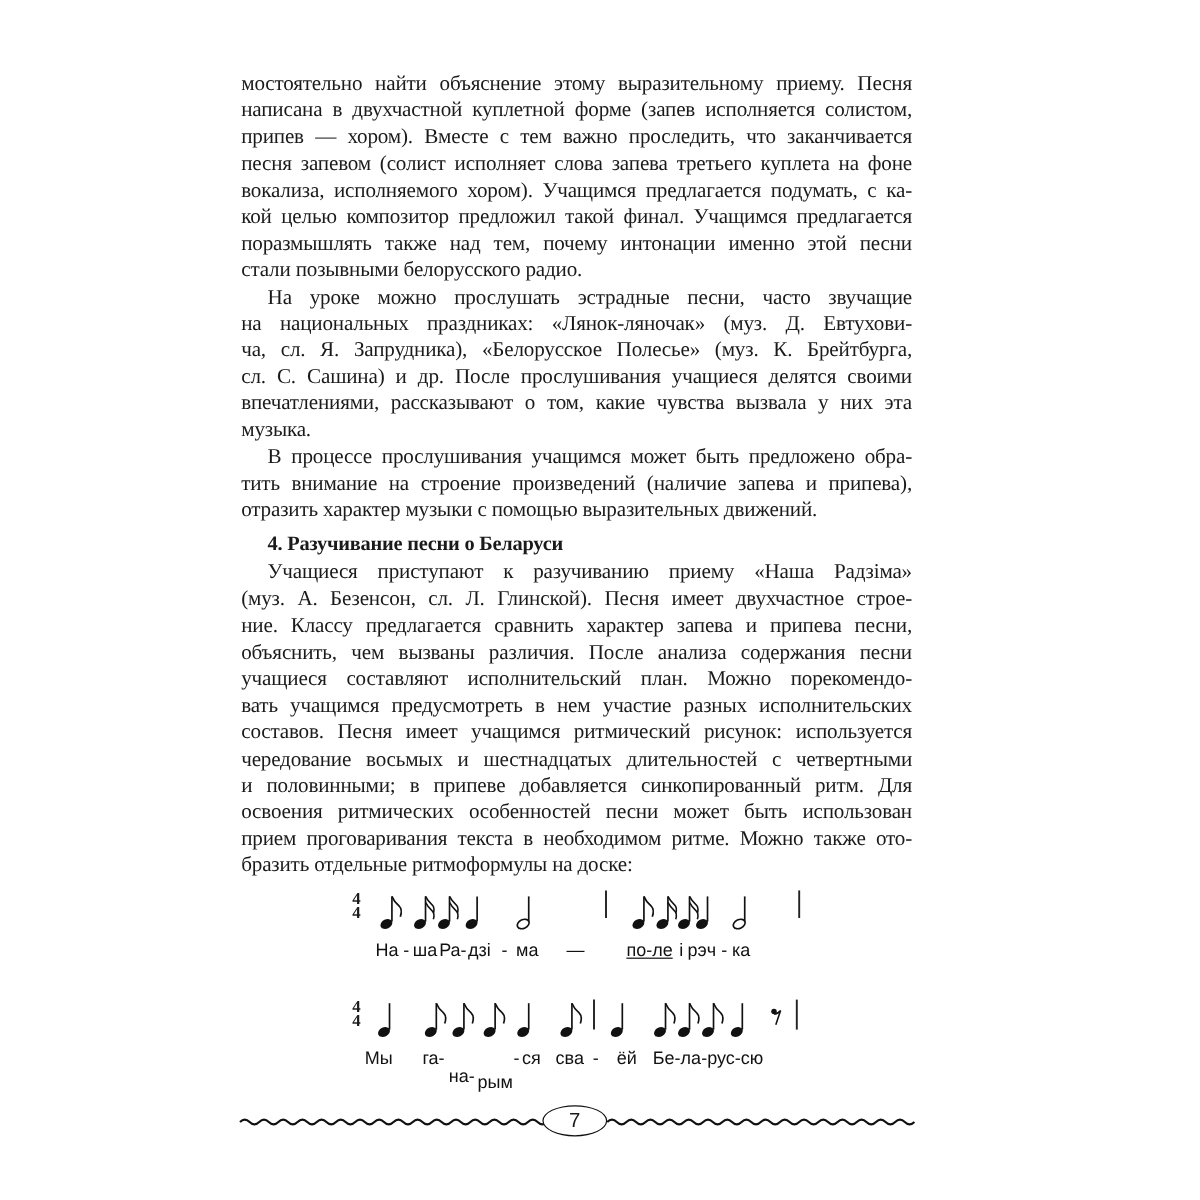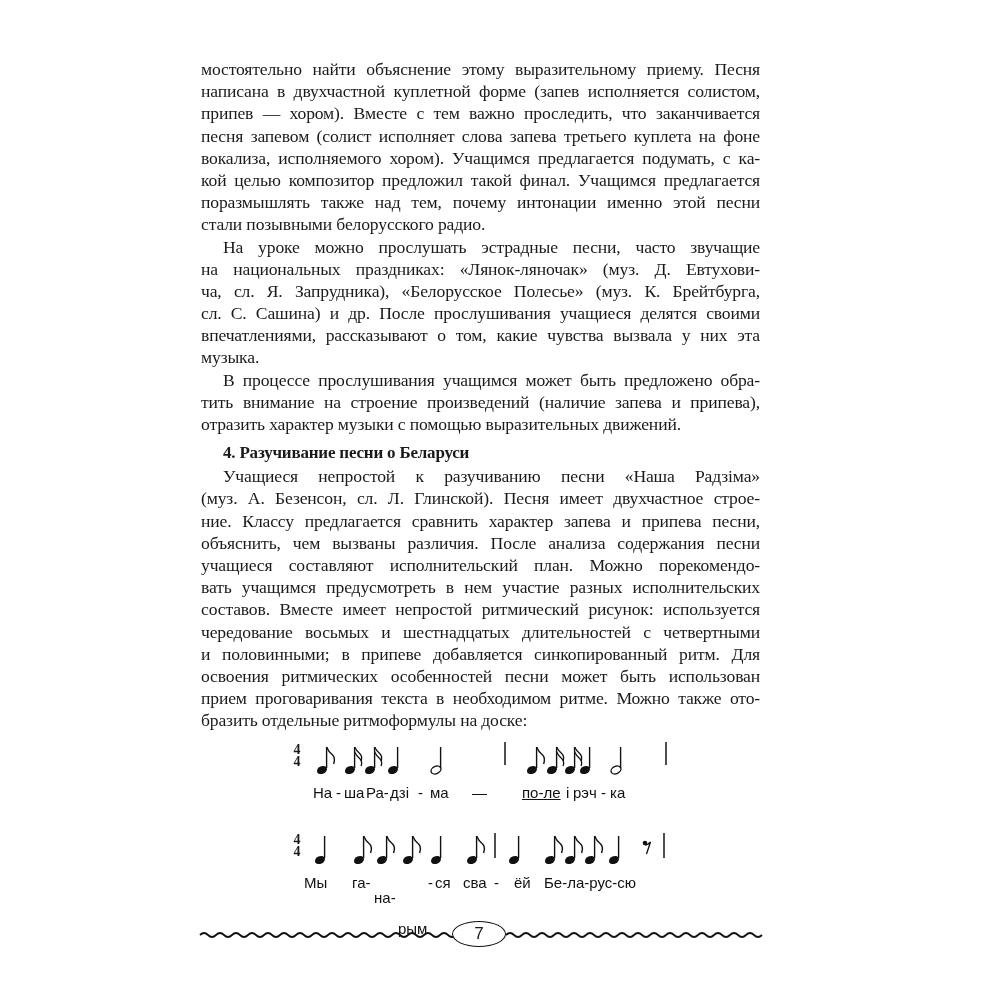--- a/index.html
+++ b/index.html
@@ -48,27 +48,27 @@
   </div>
   <div>
     <div class="line indent">В процессе прослушивания учащимся может быть предложено обра-</div>
     <div class="line">тить внимание на строение произведений (наличие запева и припева),</div>
     <div class="line last">отразить характер музыки с помощью выразительных движений.</div>
   </div>
 
   <div class="heading">4. Разучивание песни о Беларуси</div>
 
   <div>
-    <div class="line indent">Учащиеся непростой к разучиванию песни «Наша Радзіма»</div>
+    <div class="line indent">Учащиеся приступают к разучиванию приему «Наша Радзіма»</div>
     <div class="line">(муз. А. Безенсон, сл. Л. Глинской). Песня имеет двухчастное строе-</div>
     <div class="line">ние. Классу предлагается сравнить характер запева и припева песни,</div>
     <div class="line">объяснить, чем вызваны различия. После анализа содержания песни</div>
     <div class="line">учащиеся составляют исполнительский план. Можно порекомендо-</div>
     <div class="line">вать учащимся предусмотреть в нем участие разных исполнительских</div>
-    <div class="line">составов. Вместе имеет непростой ритмический рисунок: используется</div>
+    <div class="line">составов. Песня имеет учащимся ритмический рисунок: используется</div>
     <div class="line">чередование восьмых и шестнадцатых длительностей с четвертными</div>
     <div class="line">и половинными; в припеве добавляется синкопированный ритм. Для</div>
     <div class="line">освоения ритмических особенностей песни может быть использован</div>
     <div class="line">прием проговаривания текста в необходимом ритме. Можно также ото-</div>
     <div class="line last">бразить отдельные ритмоформулы на доске:</div>
   </div>
 </div>
 
 <svg class="staff" width="1000" height="1000" viewBox="0 0 1000 1000">
   <defs>
@@ -231,21 +231,21 @@
   <span class="lyric" style="left:566px; top:784px;">і</span>
   <span class="lyric" style="left:573px; top:784px;">рэч</span>
   <span class="lyric" style="left:601px; top:784px;">-</span>
   <span class="lyric" style="left:610px; top:784px;">ка</span>
 </div>
 
 <div>
   <span class="lyric" style="left:304px; top:874px;">Мы</span>
   <span class="lyric" style="left:352px; top:874px;text-align:center;">га-</span>
   <span class="lyric" style="left:374px; top:874px;margin-top:15px;">на-</span>
-  <span class="lyric" style="left:398px; top:920px;text-align:center;">рым</span>
+  <span class="lyric" style="left:398px; top:894px;text-align:center;">рым</span>
   <span class="lyric" style="left:428px; top:874px;">-</span>
   <span class="lyric" style="left:435px; top:874px;">ся</span>
   <span class="lyric" style="left:463px; top:874px;">сва</span>
   <span class="lyric" style="left:494px; top:874px;">-</span>
   <span class="lyric" style="left:514px; top:874px;">ёй</span>
   <span class="lyric" style="left:544px; top:874px;">Бе-ла-рус-сю</span>
 </div>
 
 <div class="pageno">7</div>
 

